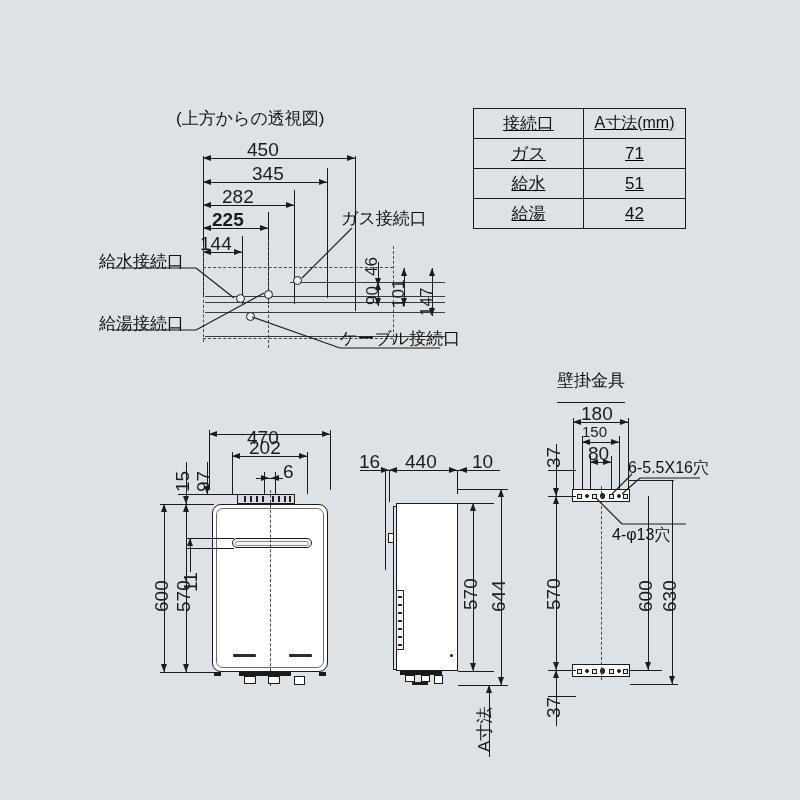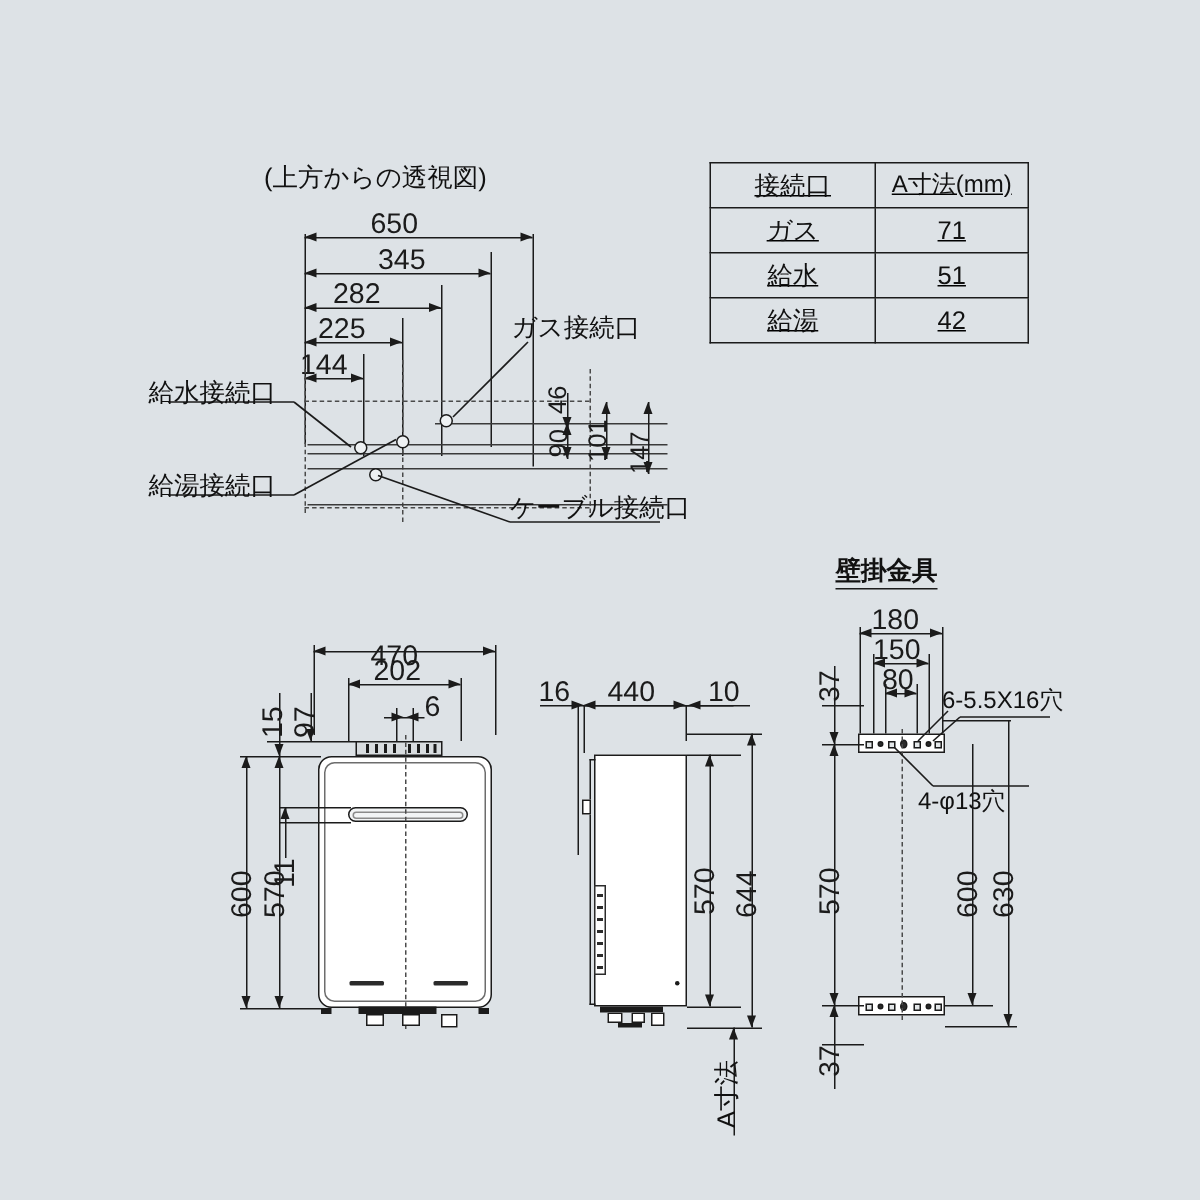--- a/index.html
+++ b/index.html
@@ -170,21 +170,21 @@
     background: #fff;
     border: 1.5px solid #1b1b1b;
   }
   .bracket .hole {
     position: absolute;
     border: 1px solid #1b1b1b;
     background: #e4e8ea;
   }
   .bracket .hole.round { border-radius: 50%; background: #2b2b2b; }
 
-  .underline { border-bottom: 1.4px solid #1b1b1b; padding-bottom: 1px; font-weight: bold; }
+  .underline { border-bottom: 1.4px solid #1b1b1b; padding-bottom: 11px; }
 
   svg.leader { position: absolute; overflow: visible; }
   svg.leader line, svg.leader path { stroke: #1b1b1b; stroke-width: 1.1; fill: none; }
 </style>
 </head>
 <body style="background: rgb(221, 226, 230);">
 
 <div id="root">
 
 
@@ -216,36 +216,36 @@
     <div class="ln vln" style="left:203px; top:156px; height:140px;"></div>
     <div class="ln vln" style="left:242px; top:236px; height:68px;"></div>
     <div class="ln vln" style="left:268px; top:212px; height:92px;"></div>
     <div class="ln vln" style="left:294px; top:190px; height:114px;"></div>
     <div class="ln vln" style="left:327px; top:168px; height:130px;"></div>
     <div class="ln vln" style="left:355px; top:156px; height:155px;"></div>
 
     <div class="ln hln" style="left:203px; top:158px; width:152px;"></div>
     <div class="ah ah-l" style="left:203px; top:154.5px;"></div>
     <div class="ah ah-r" style="left:347px; top:154.5px;"></div>
-    <div class="dim-txt" style="left:247px; top:140px; font-size:19px;">650</div>
+    <div class="dim-txt" style="left:247px; top:140px; font-size:19px;">450</div>
 
     <div class="ln hln" style="left:203px; top:182px; width:124px;"></div>
     <div class="ah ah-l" style="left:203px; top:178.5px;"></div>
     <div class="ah ah-r" style="left:319px; top:178.5px;"></div>
     <div class="dim-txt" style="left:252px; top:164px; font-size:19px;">345</div>
 
     <div class="ln hln" style="left:203px; top:205px; width:91px;"></div>
     <div class="ah ah-l" style="left:203px; top:201.5px;"></div>
     <div class="ah ah-r" style="left:286px; top:201.5px;"></div>
     <div class="dim-txt" style="left:222px; top:187px; font-size:19px;">282</div>
 
     <div class="ln hln" style="left:203px; top:228px; width:65px;"></div>
     <div class="ah ah-l" style="left:203px; top:224.5px;"></div>
     <div class="ah ah-r" style="left:260px; top:224.5px;"></div>
-    <div class="dim-txt" style="left:212px; top:210px; font-size:19px;">225</div>
+    <div class="dim-txt" style="left:212px; top:210px; font-size:19px;font-weight:bold;">225</div>
 
     <div class="ln hln" style="left:203px; top:252px; width:39px;"></div>
     <div class="ah ah-l" style="left:203px; top:248.5px;"></div>
     <div class="ah ah-r" style="left:234px; top:248.5px;"></div>
     <div class="dim-txt" style="left:200px; top:234px; font-size:19px;">144</div>
 
     <div class="dash-h" style="left:203px; top:267px; width:190px;"></div>
     <div class="dash-h" style="left:203px; top:338px; width:190px;"></div>
     <div class="dashdot-v" style="left:203px; top:246px; height:96px;"></div>
     <div class="dashdot-v" style="left:393px; top:246px; height:96px;"></div>
@@ -456,21 +456,21 @@
     <div class="ln vln" style="left:611px; top:456px; height:42px;"></div>
 
     <div class="ln hln" style="left:573px; top:422px; width:55px;"></div>
     <div class="ah ah-l" style="left:573px; top:418.5px;"></div>
     <div class="ah ah-r" style="left:620px; top:418.5px;"></div>
     <div class="dim-txt" style="left:581px; top:404px; font-size:19px;">180</div>
 
     <div class="ln hln" style="left:582px; top:442px; width:37px;"></div>
     <div class="ah ah-l" style="left:582px; top:438.5px;"></div>
     <div class="ah ah-r" style="left:611px; top:438.5px;"></div>
-    <div class="dim-txt" style="left:582px; top:424px; font-size:19px;">150</div>
+    <div class="dim-txt" style="left:582px; top:424px; font-size:15px;">150</div>
 
     <div class="ln hln" style="left:590px; top:462px; width:21px;"></div>
     <div class="ah ah-l" style="left:590px; top:458.5px;"></div>
     <div class="ah ah-r" style="left:603px; top:458.5px;"></div>
     <div class="dim-txt" style="left:588px; top:444px; font-size:19px;">80</div>
 
     <div class="bracket" style="left:572px; top:489px; width:58px; height:13px;">
       <div class="hole" style="left:4px; top:4px; width:5px; height:5px;"></div>
       <div class="hole round" style="left:12px; top:4px; width:4px; height:4px;"></div>
       <div class="hole" style="left:19px; top:4px; width:5px; height:5px;"></div>

